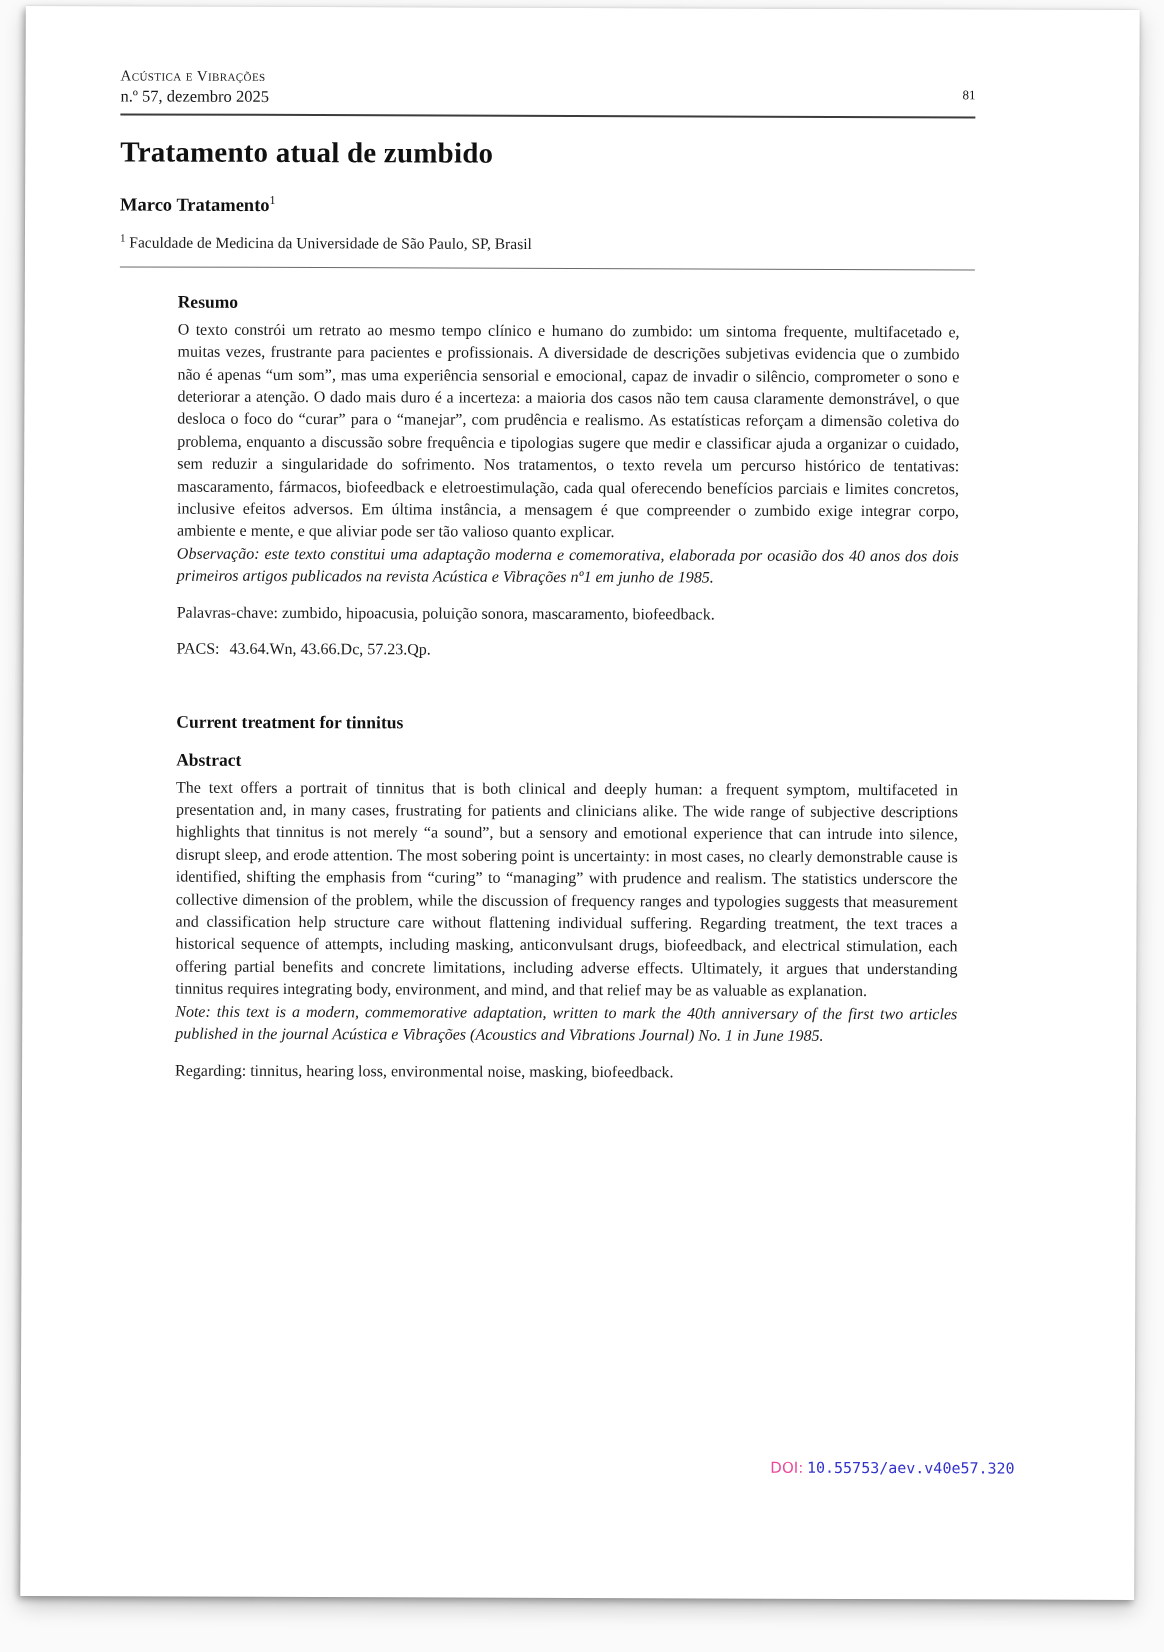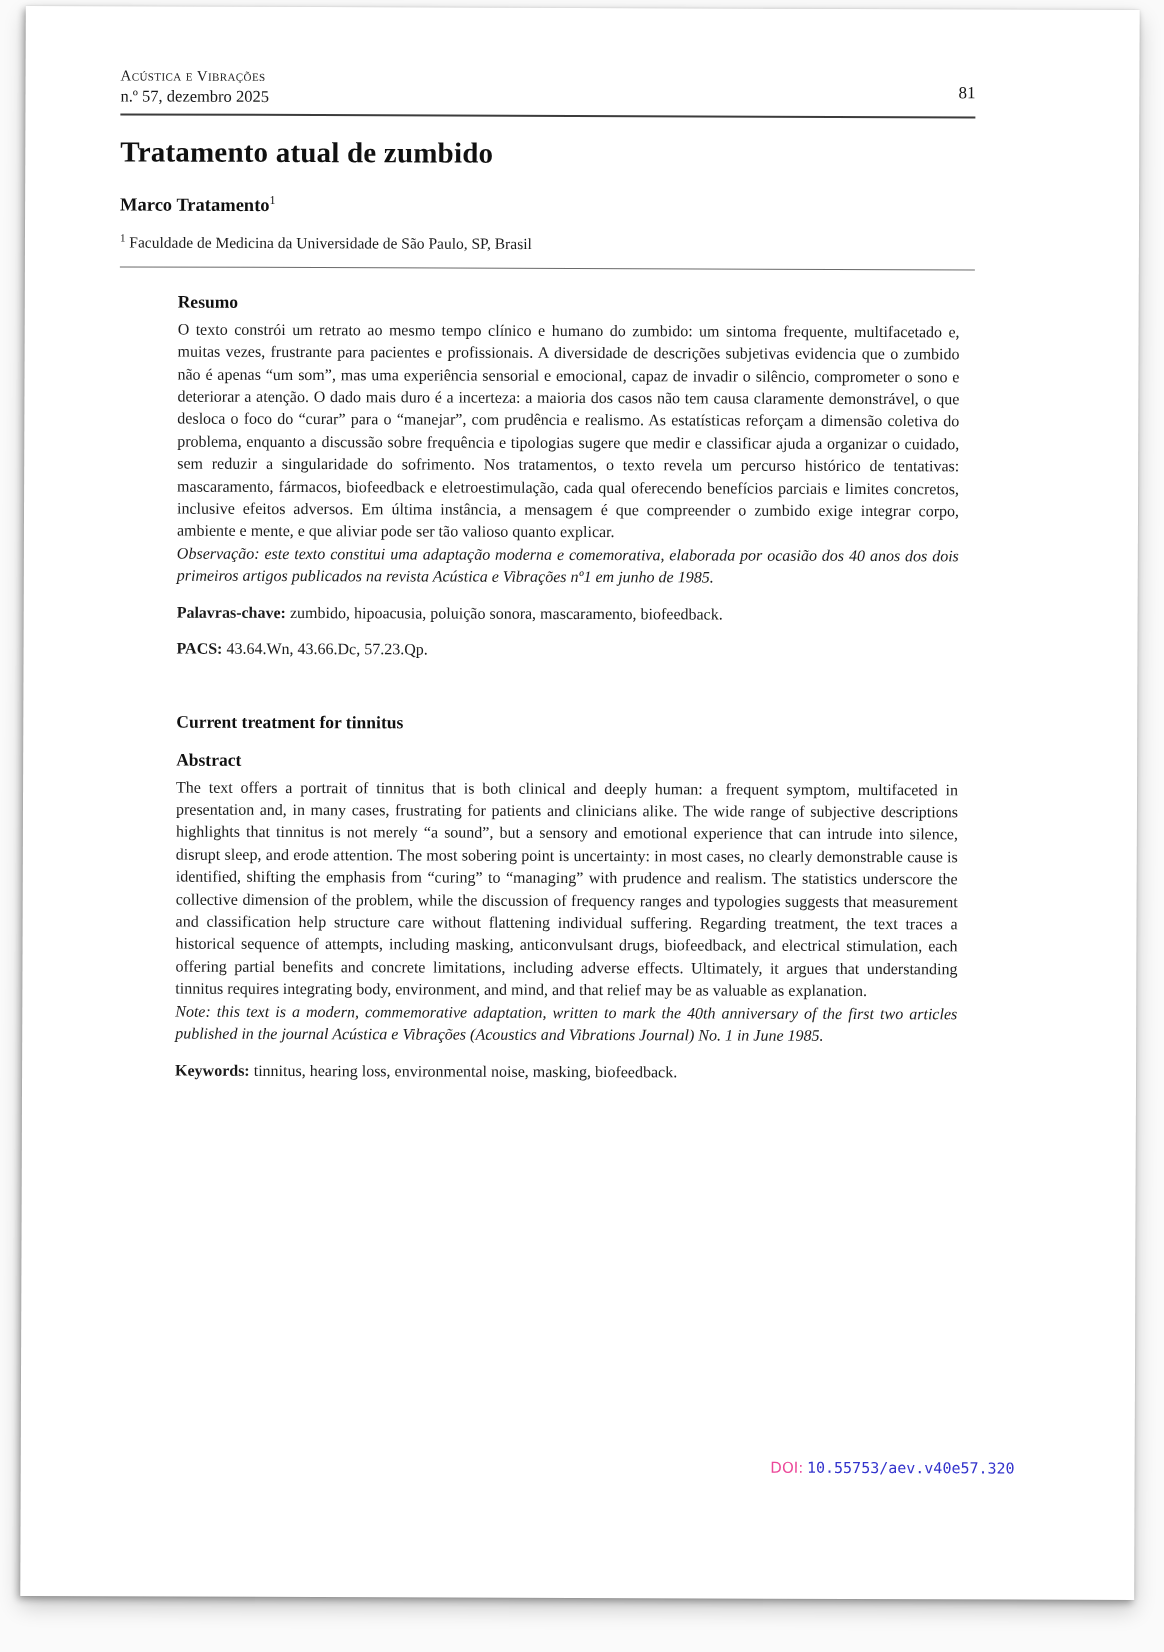--- a/index.html
+++ b/index.html
@@ -46,21 +46,21 @@
   .journal-issue {
     font-size: 16.5px;
     line-height: 1.3;
     margin-top: 1px;
     color: #161616;
   }
   .page-number {
     position: absolute;
     right: 0;
     bottom: 6px;
-    font-size: 17px;
+    font-size: 13px;
     color: #161616;
   }
   .rule-top {
     border: none;
     border-top: 2px solid #3c3c3c;
     margin: 7px 0 0 0;
   }
   .rule-mid {
     border: none;
     border-top: 1.5px solid #6a6a6a;
@@ -111,22 +111,22 @@
   .body-text .note {
     display: block;
     font-style: italic;
   }
   .kv-line {
     margin: 14px 0 0 0;
     font-size: 16px;
     line-height: 22px;
     color: #1b1b1b;
   }
-  .kv-line b { font-weight: bold; }
-  .pacs-gap { }
+  .kv-line b { font-weight: normal; }
+  .pacs-gap { margin-right: 6px; }
   
   .doi-line {
     position: absolute;
     top: 1450px;
     right: 120px;
     font-size: 15px;
     white-space: nowrap;
   }
   .doi-label {
     font-family: "DejaVu Sans", "Liberation Sans", sans-serif;
@@ -168,21 +168,21 @@
 
         <p class="kv-line"><b>Palavras-chave:</b> <span>zumbido, hipoacusia, poluição sonora, mascaramento, biofeedback.</span></p>
 
         <p class="kv-line"><b class="pacs-gap">PACS:</b> <span>43.64.Wn, 43.66.Dc, 57.23.Qp.</span></p>
 
         <h2 class="section-heading h-en-title">Current treatment for tinnitus</h2>
 
         <h2 class="section-heading h-abstract">Abstract</h2>
         <p class="body-text"><span>The text offers a portrait of tinnitus that is both clinical and deeply human: a frequent symptom, multifaceted in presentation and, in many cases, frustrating for patients and clinicians alike. The wide range of subjective descriptions highlights that tinnitus is not merely “a sound”, but a sensory and emotional experience that can intrude into silence, disrupt sleep, and erode attention. The most sobering point is uncertainty: in most cases, no clearly demonstrable cause is identified, shifting the emphasis from “curing” to “managing” with prudence and realism. The statistics underscore the collective dimension of the problem, while the discussion of frequency ranges and typologies suggests that measurement and classification help structure care without flattening individual suffering. Regarding treatment, the text traces a historical sequence of attempts, including masking, anticonvulsant drugs, biofeedback, and electrical stimulation, each offering partial benefits and concrete limitations, including adverse effects. Ultimately, it argues that understanding tinnitus requires integrating body, environment, and mind, and that relief may be as valuable as explanation.</span><em class="note">Note: this text is a modern, commemorative adaptation, written to mark the 40th anniversary of the first two articles published in the journal Acústica e Vibrações (Acoustics and Vibrations Journal) No. 1 in June 1985.</em></p>
 
-        <p class="kv-line"><b>Keywords:</b> <span>tinnitus, hearing loss, environmental noise, masking, biofeedback.</span></p>
+        <p class="kv-line"><b>Regarding:</b> <span>tinnitus, hearing loss, environmental noise, masking, biofeedback.</span></p>
 
       </div>
     </div>
 
     <div class="doi-line">
       <span class="doi-label">DOI:</span>
       <a class="doi-link" style="color: rgb(51, 51, 204);">10.55753/aev.v40e57.320</a>
     </div>
 
   </div>

